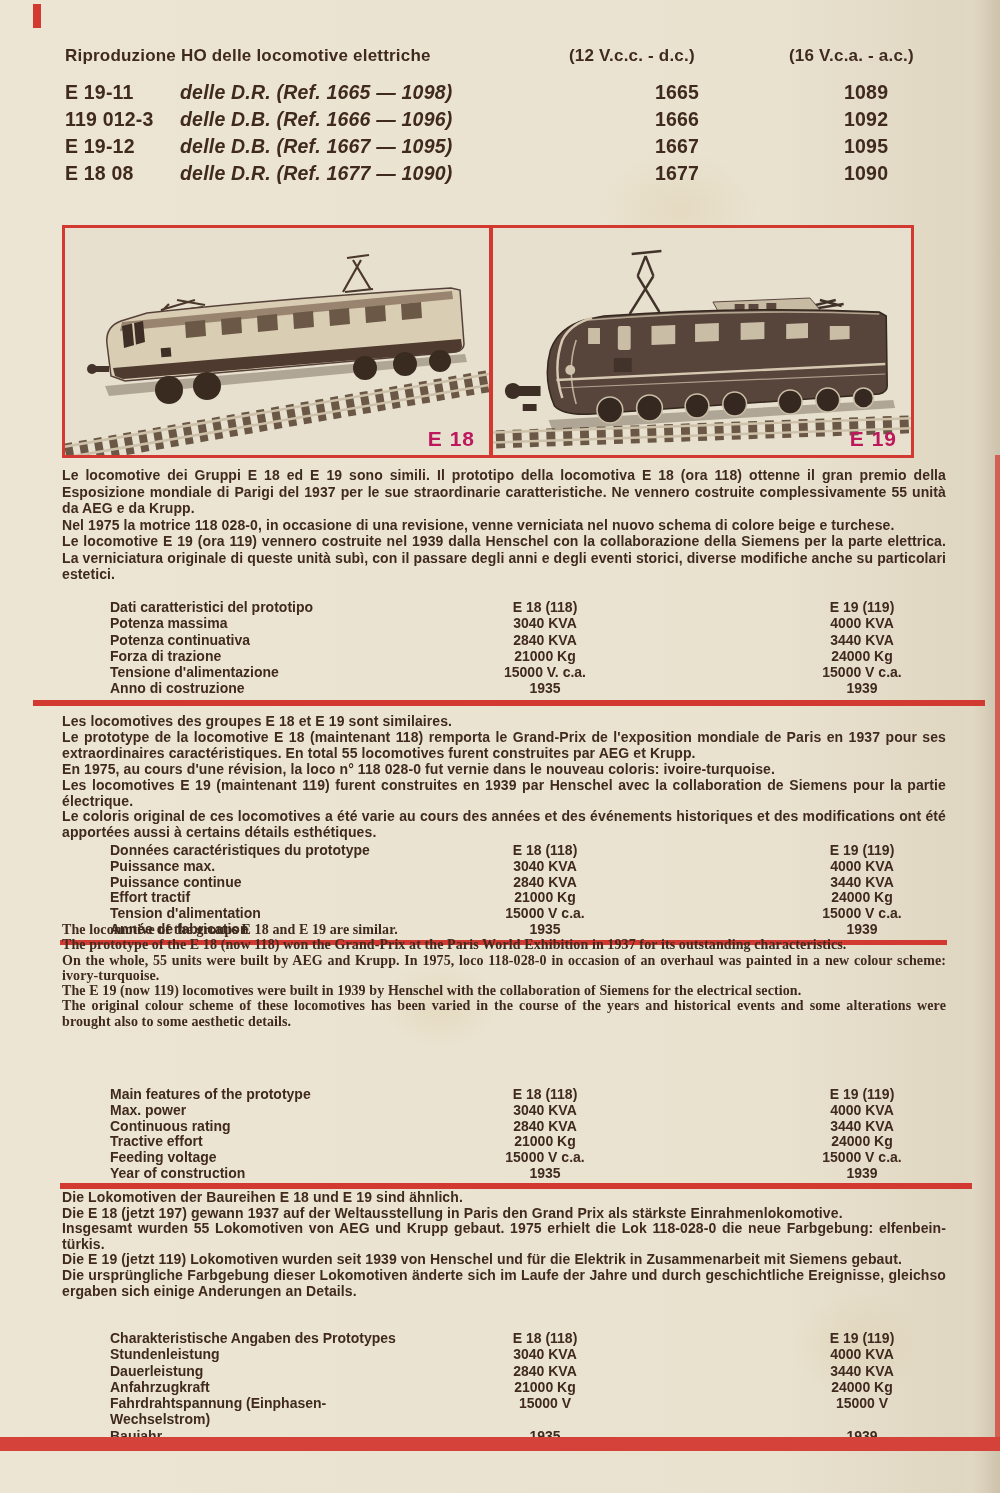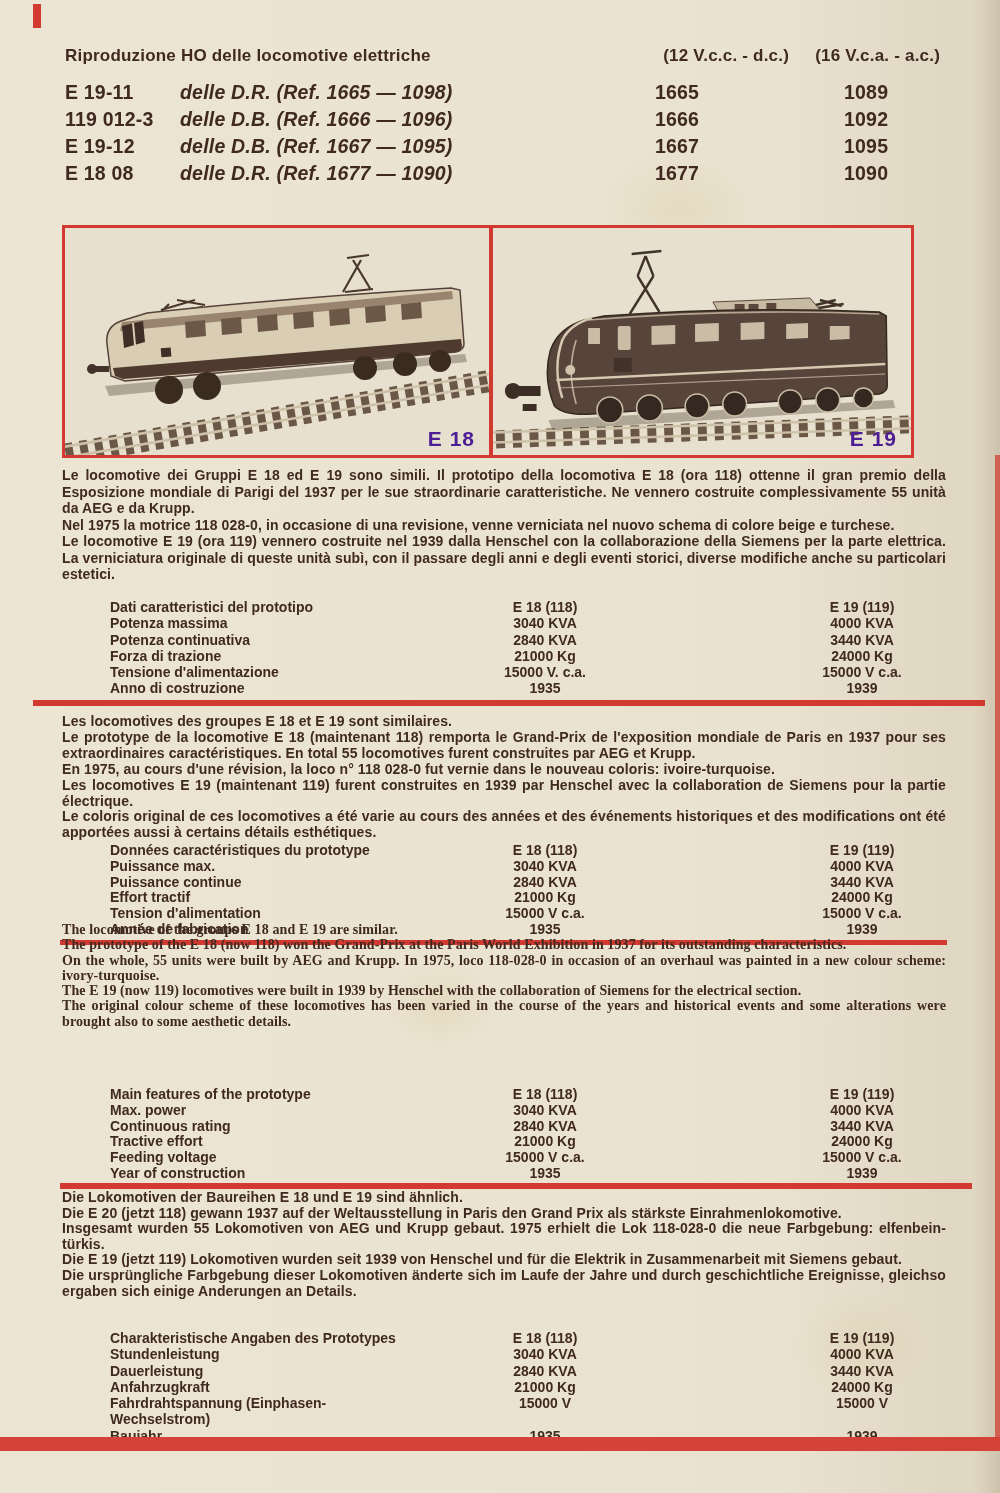--- a/index.html
+++ b/index.html
@@ -14,33 +14,33 @@
   .stain.s1{left:600px;top:150px;width:160px;height:120px;background:radial-gradient(ellipse,rgba(201,170,105,.14),transparent 70%);}
   .stain.s2{left:380px;top:960px;width:120px;height:90px;background:radial-gradient(ellipse,rgba(201,170,105,.16),transparent 70%);}
   .stain.s3{left:790px;top:1290px;width:140px;height:110px;background:radial-gradient(ellipse,rgba(201,170,105,.13),transparent 70%);}
   .edge-shade{position:absolute;right:0;top:0;width:28px;height:100%;
         background:linear-gradient(90deg,transparent,rgba(110,92,62,.20));}
   .topmark{position:absolute;left:33px;top:4px;width:8px;height:24px;background:var(--red);}
 
   
   .hdr{position:absolute;left:65px;top:46px;width:875px;font-weight:bold;}
   .title-row{display:grid;grid-template-columns:504px 220px 151px;font-size:17px;letter-spacing:.2px;margin-bottom:13px;}
-  .title-row .tc{text-align:right;white-space:nowrap;}
+  .title-row .tc{text-align:left;white-space:nowrap;}
   .prow{display:grid;grid-template-columns:115px 330px 334px 96px;font-size:19.5px;line-height:27px;letter-spacing:.2px;}
   .prow .pc2{white-space:nowrap;font-style:italic;}
   .prow .pc3{text-align:center;}
   .prow .pc4{text-align:center;padding-right:56px;}
 
   
   .photo{position:absolute;top:225px;height:233px;border:3px solid var(--red);box-sizing:border-box;
          background:var(--photo-bg);margin:0;}
   .photo.left{left:62px;width:430px;}
   .photo.right{left:490px;width:424px;}
   .photo svg{display:block;width:100%;height:100%;}
-  .caption{position:absolute;right:14px;bottom:4px;font-size:21px;font-weight:bold;color:#4c1d95;letter-spacing:1px;}
+  .caption{position:absolute;right:14px;bottom:4px;font-size:21px;font-weight:bold;color:#be185d;letter-spacing:1px;}
 
   
   .para-block{position:absolute;left:62px;width:884px;font-size:14px;font-weight:bold;
               text-align:justify;letter-spacing:.1px;}
   .para-block p{margin:0;}
   .pb-it{top:467px;line-height:16.5px;}
   .pb-fr{top:714px;line-height:15.9px;}
   .pb-en{top:922px;line-height:15.3px;font-family:Liberation Serif, serif;}
   .pb-de{top:1190px;line-height:15.6px;}
 
@@ -325,21 +325,21 @@
     <div class="srow">
       <span class="sl">Year of construction</span>
       <span class="s2">1935</span>
       <span class="s3">1939</span>
     </div>
   </div>
   <div class="rule rule3"></div>
 
   <section class="para-block pb-de">
     <p>Die Lokomotiven der Baureihen E 18 und E 19 sind ähnlich.</p>
-    <p>Die E 20 (jetzt 118) gewann 1937 auf der Weltausstellung in Paris den Grand Prix als stärkste Einrahmenlokomotive.</p>
+    <p>Die E 18 (jetzt 197) gewann 1937 auf der Weltausstellung in Paris den Grand Prix als stärkste Einrahmenlokomotive.</p>
     <p>Insgesamt wurden 55 Lokomotiven von AEG und Krupp gebaut. 1975 erhielt die Lok 118-028-0 die neue Farbgebung: elfenbein-türkis.</p>
     <p>Die E 19 (jetzt 119) Lokomotiven wurden seit 1939 von Henschel und für die Elektrik in Zusammenarbeit mit Siemens gebaut.</p>
     <p>Die ursprüngliche Farbgebung dieser Lokomotiven änderte sich im Laufe der Jahre und durch geschichtliche Ereignisse, gleichso ergaben sich einige Anderungen an Details.</p>
   </section>
   <div class="spec sp-de">
     <div class="srow">
       <span class="sl">Charakteristische Angaben des Prototypes</span>
       <span class="s2">E 18 (118)</span>
       <span class="s3">E 19 (119)</span>
     </div>

